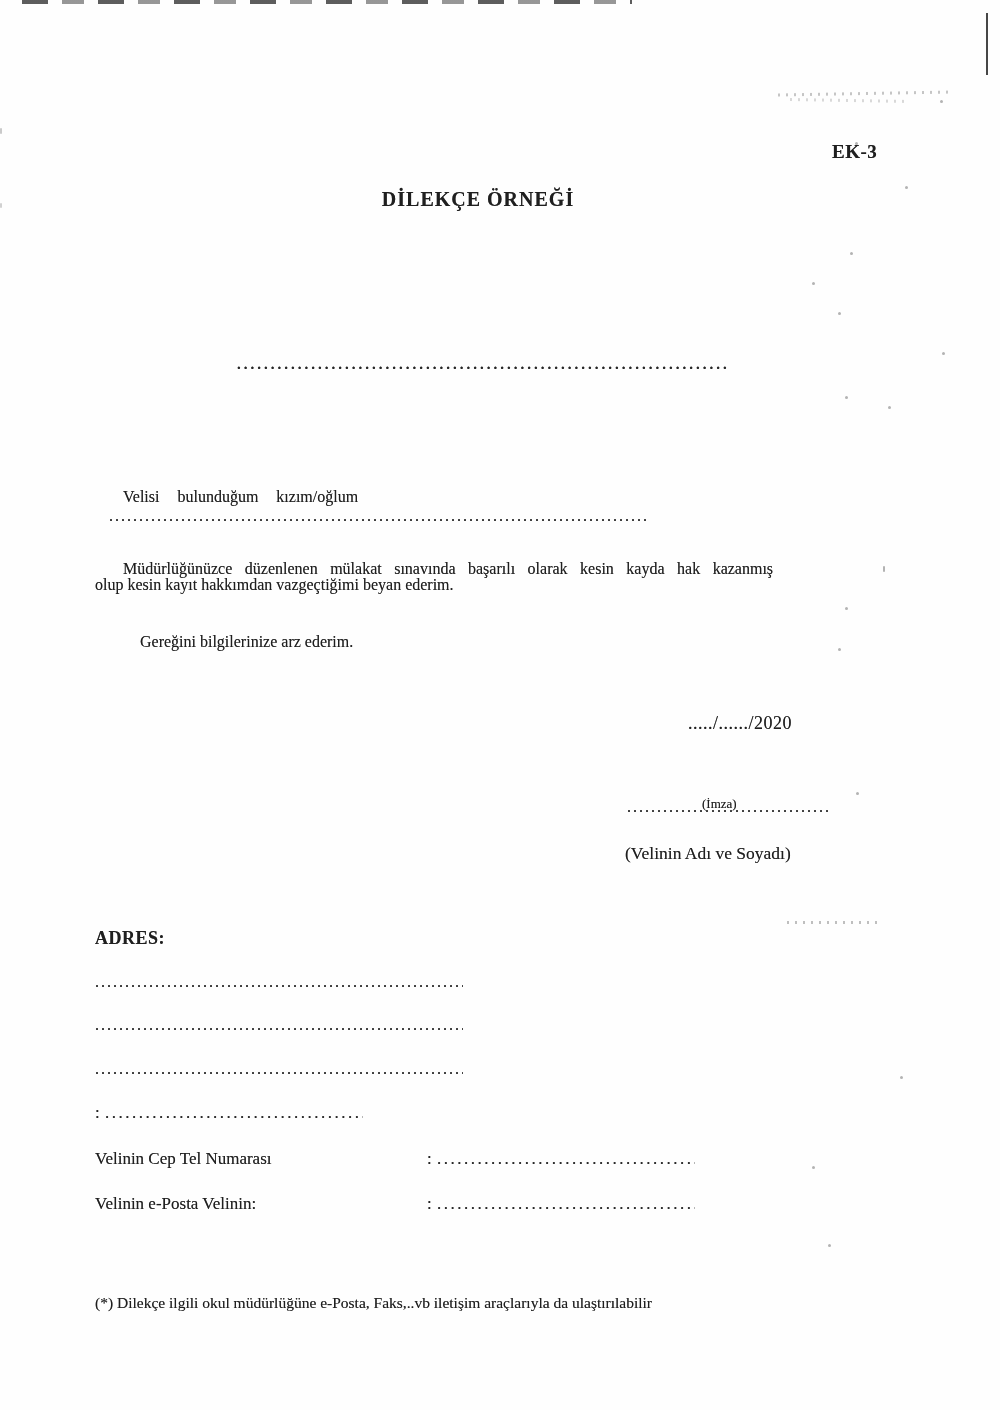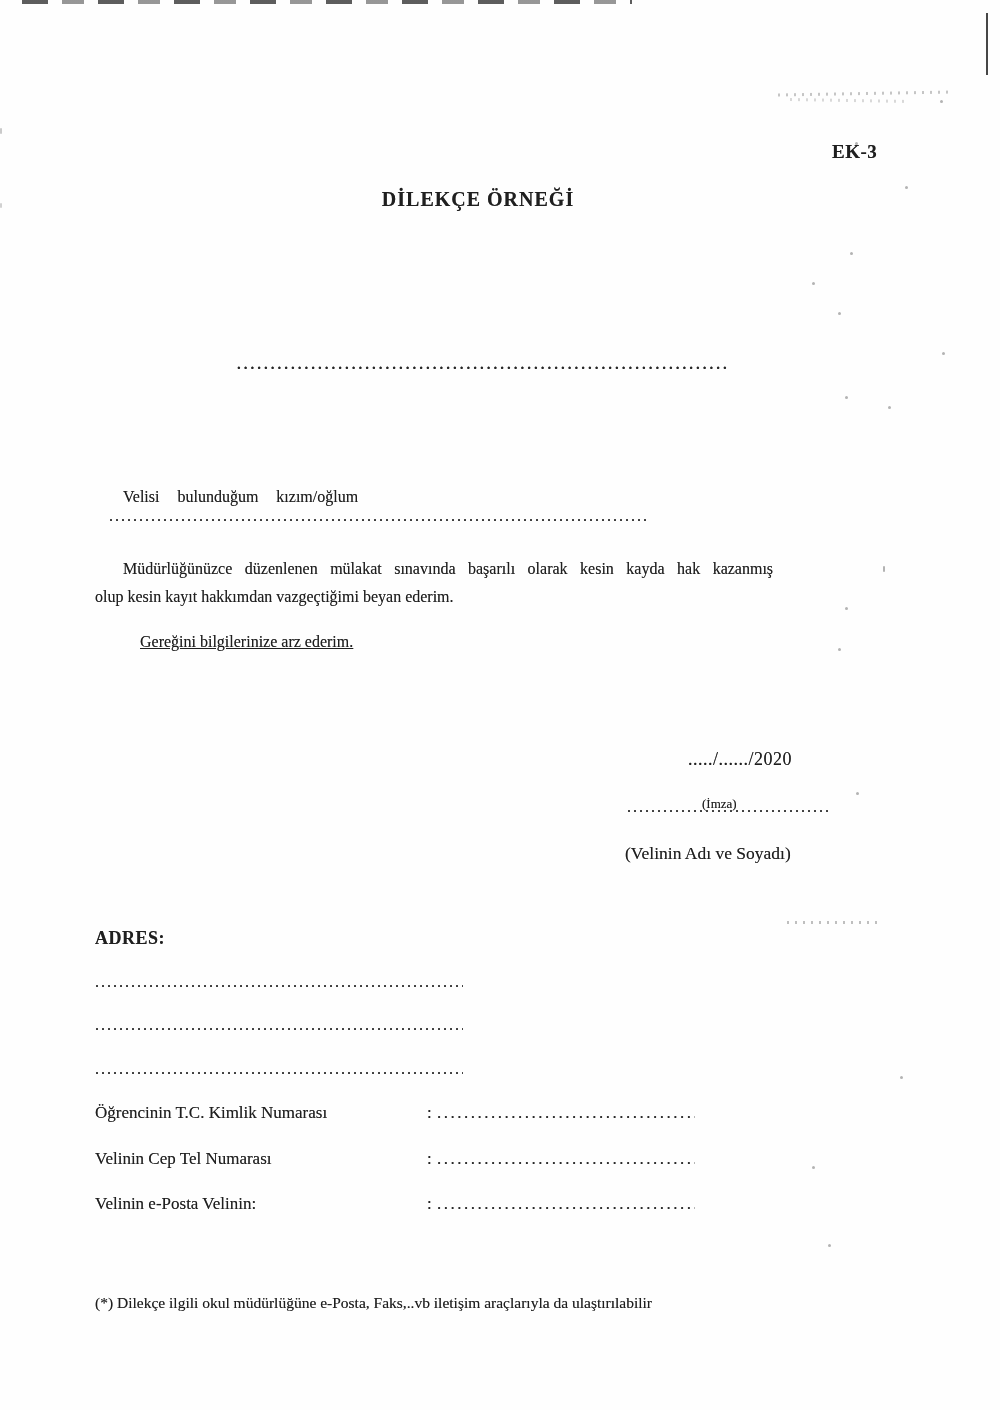--- a/index.html
+++ b/index.html
@@ -98,36 +98,35 @@
 
   <div class="abs leader heavy" style="left:237px; top:355px; width:492px; font-size:15px;">........................................................................................................................</div>
 
 
   <div class="abs body-text p-first-line" style="left:95px; top:487px;">
     <span class="words" style="padding-left:28px; word-spacing:14px;">Velisi bulunduğum kızım/oğlum</span>
     <span class="fill-dots">..........................................................................................</span>
   </div>
 
   <div class="abs body-text" style="left:95px; top:559px; padding-left:28px; word-spacing:8.5px;text-align:right;">Müdürlüğünüzce düzenlenen mülakat sınavında başarılı olarak kesin kayda hak kazanmış</div>
-  <div class="abs body-text" style="left:95px; top:587px;">olup kesin kayıt hakkımdan vazgeçtiğimi beyan ederim.</div>
+  <div class="abs body-text" style="left:95px; top:575px;">olup kesin kayıt hakkımdan vazgeçtiğimi beyan ederim.</div>
 
-  <div class="abs body-text" style="left:95px; top:632px; padding-left:45px;text-decoration:underline;">Gereğini bilgilerinize arz ederim.</div>
+  <div class="abs body-text" style="left:95px; top:632px; padding-left:45px;">Gereğini bilgilerinize arz ederim.</div>
 
-  <div class="abs" style="left:688px; top:713px; font-size:18px; letter-spacing:.5px;margin-top:36px;">...../....../2020</div>
+  <div class="abs" style="left:688px; top:713px; font-size:18px; letter-spacing:.5px;">...../....../2020</div>
   <div class="abs" style="left:702px; top:756px; font-size:13px;margin-top:40px;">(İmza)</div>
   <div class="abs leader" style="left:627px; top:797px; width:202px; font-size:16px;">..................................................</div>
   <div class="abs" style="left:625px; top:843px; font-size:17.5px; white-space:nowrap;">(Velinin Adı ve Soyadı)</div>
 
   <div class="abs bold" style="left:95px; top:928px; font-size:18px; letter-spacing:.5px;">ADRES:</div>
   <div class="abs leader" style="left:95px; top:972px; width:368px; font-size:16px;">................................................................................</div>
   <div class="abs leader" style="left:95px; top:1015px; width:368px; font-size:16px;">................................................................................</div>
   <div class="abs leader" style="left:95px; top:1059px; width:368px; font-size:16px;">................................................................................</div>
 
   <div class="abs field-row" style="left:95px; top:1103px;">
-    <span class="flabel">Öğrencinin T.C. Kimlik Numarası</span>
     <span class="fsep">:</span>
     <span class="fdots">............................................................</span>
   </div>
   <div class="abs field-row" style="left:95px; top:1149px;">
     <span class="flabel">Velinin Cep Tel Numarası</span>
     <span class="fsep">:</span>
     <span class="fdots">............................................................</span>
   </div>
   <div class="abs field-row" style="left:95px; top:1194px;">
     <span class="flabel">Velinin e-Posta Velinin:</span>

